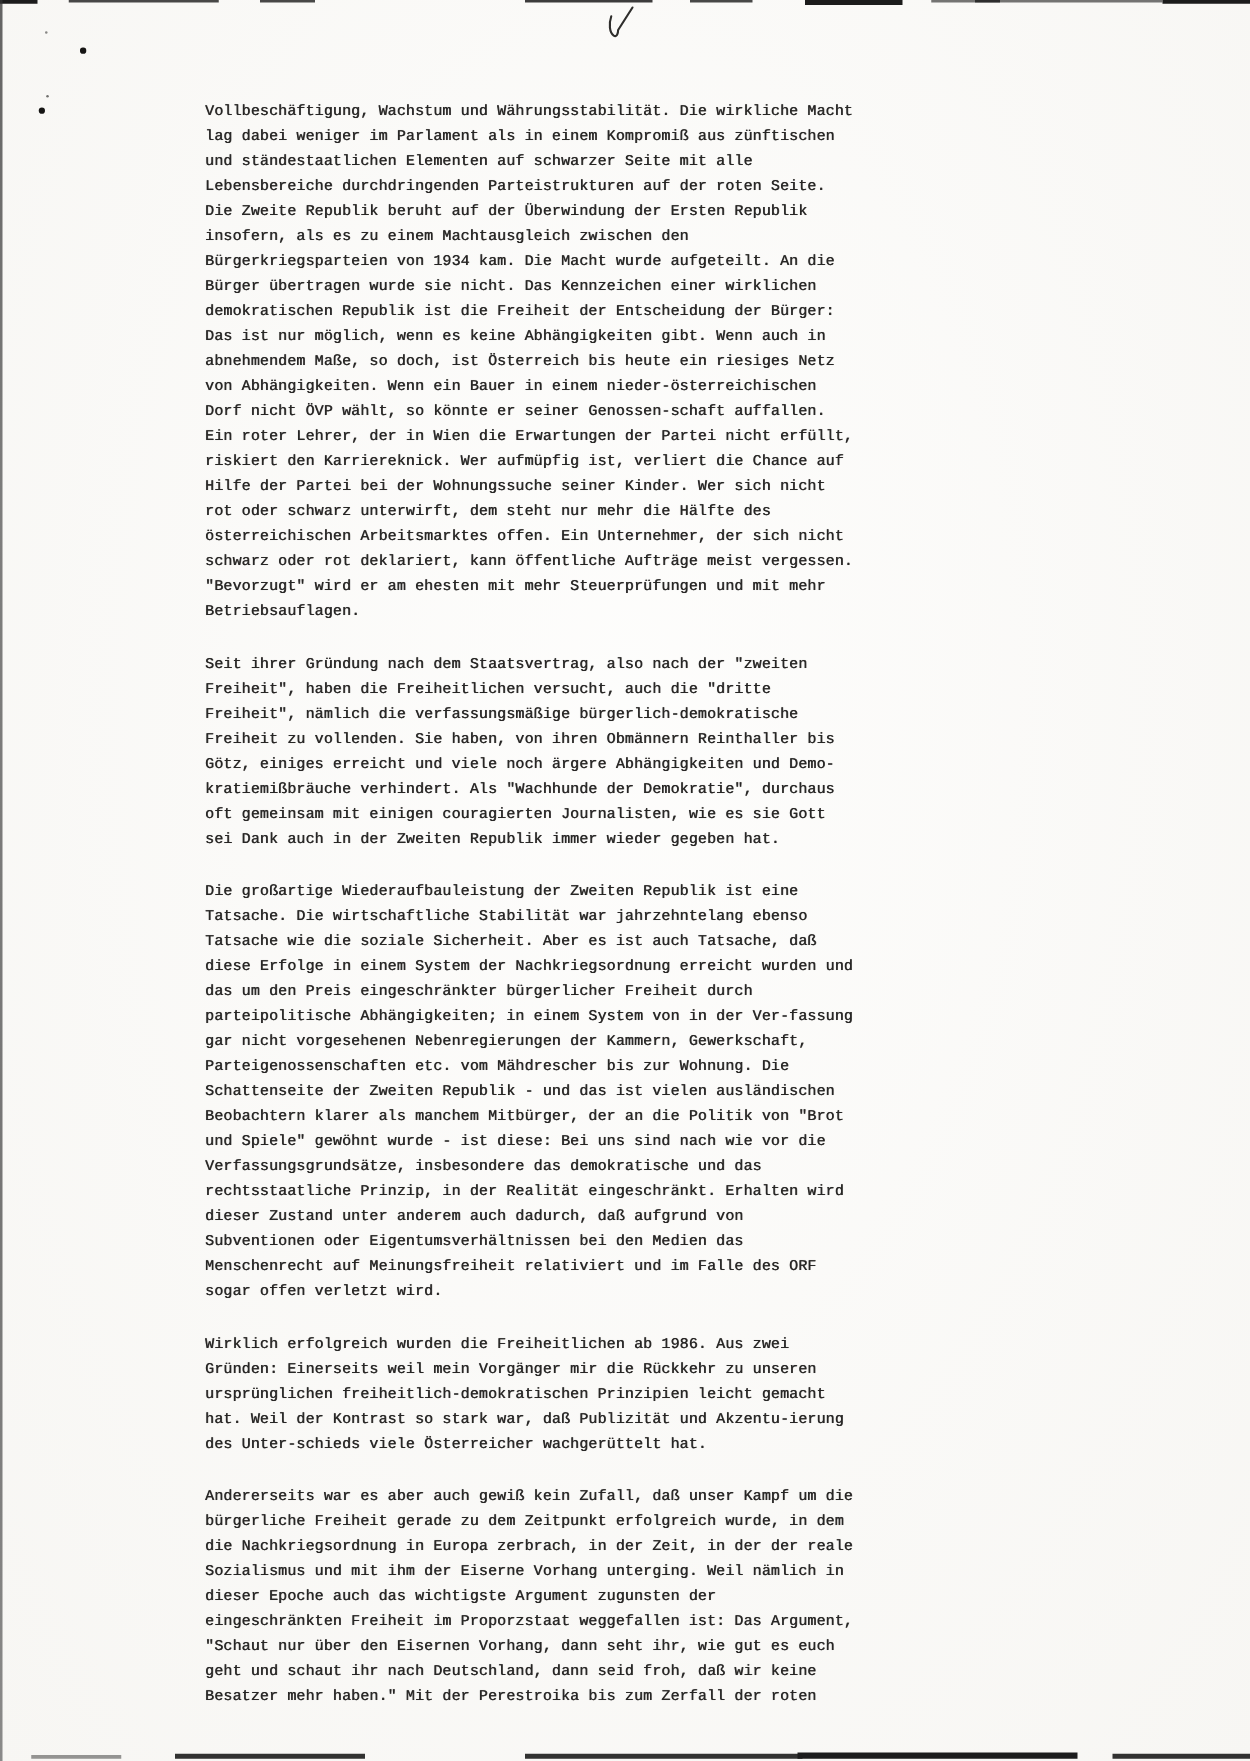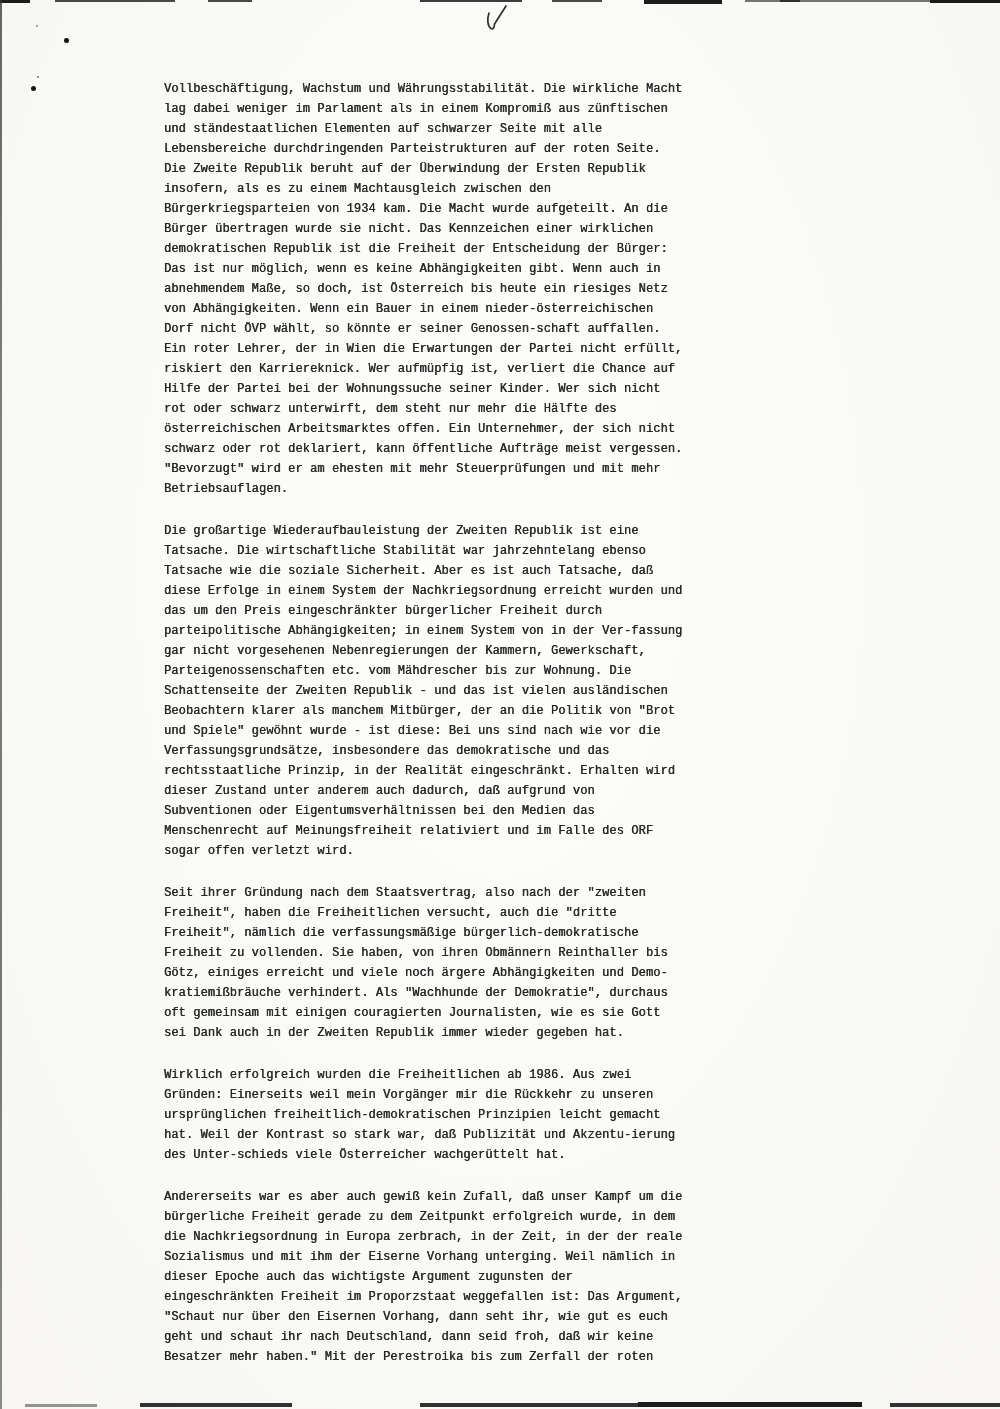--- a/index.html
+++ b/index.html
@@ -115,45 +115,45 @@
 von Abhängigkeiten. Wenn ein Bauer in einem nieder-österreichischen
 Dorf nicht ÖVP wählt, so könnte er seiner Genossen-schaft auffallen.
 Ein roter Lehrer, der in Wien die Erwartungen der Partei nicht erfüllt,
 riskiert den Karriereknick. Wer aufmüpfig ist, verliert die Chance auf
 Hilfe der Partei bei der Wohnungssuche seiner Kinder. Wer sich nicht
 rot oder schwarz unterwirft, dem steht nur mehr die Hälfte des
 österreichischen Arbeitsmarktes offen. Ein Unternehmer, der sich nicht
 schwarz oder rot deklariert, kann öffentliche Aufträge meist vergessen.
 "Bevorzugt" wird er am ehesten mit mehr Steuerprüfungen und mit mehr
 Betriebsauflagen.</p>
+    <p class="para">Seit ihrer Gründung nach dem Staatsvertrag, also nach der "zweiten
+Freiheit", haben die Freiheitlichen versucht, auch die "dritte
+Freiheit", nämlich die verfassungsmäßige bürgerlich-demokratische
+Freiheit zu vollenden. Sie haben, von ihren Obmännern Reinthaller bis
+Götz, einiges erreicht und viele noch ärgere Abhängigkeiten und Demo-
+kratiemißbräuche verhindert. Als "Wachhunde der Demokratie", durchaus
+oft gemeinsam mit einigen couragierten Journalisten, wie es sie Gott
+sei Dank auch in der Zweiten Republik immer wieder gegeben hat.</p>
     <p class="para">Die großartige Wiederaufbauleistung der Zweiten Republik ist eine
 Tatsache. Die wirtschaftliche Stabilität war jahrzehntelang ebenso
 Tatsache wie die soziale Sicherheit. Aber es ist auch Tatsache, daß
 diese Erfolge in einem System der Nachkriegsordnung erreicht wurden und
 das um den Preis eingeschränkter bürgerlicher Freiheit durch
 parteipolitische Abhängigkeiten; in einem System von in der Ver-fassung
 gar nicht vorgesehenen Nebenregierungen der Kammern, Gewerkschaft,
 Parteigenossenschaften etc. vom Mähdrescher bis zur Wohnung. Die
 Schattenseite der Zweiten Republik - und das ist vielen ausländischen
 Beobachtern klarer als manchem Mitbürger, der an die Politik von "Brot
 und Spiele" gewöhnt wurde - ist diese: Bei uns sind nach wie vor die
 Verfassungsgrundsätze, insbesondere das demokratische und das
 rechtsstaatliche Prinzip, in der Realität eingeschränkt. Erhalten wird
 dieser Zustand unter anderem auch dadurch, daß aufgrund von
 Subventionen oder Eigentumsverhältnissen bei den Medien das
 Menschenrecht auf Meinungsfreiheit relativiert und im Falle des ORF
 sogar offen verletzt wird.</p>
-    <p class="para">Seit ihrer Gründung nach dem Staatsvertrag, also nach der "zweiten
-Freiheit", haben die Freiheitlichen versucht, auch die "dritte
-Freiheit", nämlich die verfassungsmäßige bürgerlich-demokratische
-Freiheit zu vollenden. Sie haben, von ihren Obmännern Reinthaller bis
-Götz, einiges erreicht und viele noch ärgere Abhängigkeiten und Demo-
-kratiemißbräuche verhindert. Als "Wachhunde der Demokratie", durchaus
-oft gemeinsam mit einigen couragierten Journalisten, wie es sie Gott
-sei Dank auch in der Zweiten Republik immer wieder gegeben hat.</p>
     <p class="para">Wirklich erfolgreich wurden die Freiheitlichen ab 1986. Aus zwei
 Gründen: Einerseits weil mein Vorgänger mir die Rückkehr zu unseren
 ursprünglichen freiheitlich-demokratischen Prinzipien leicht gemacht
 hat. Weil der Kontrast so stark war, daß Publizität und Akzentu-ierung
 des Unter-schieds viele Österreicher wachgerüttelt hat.</p>
     <p class="para">Andererseits war es aber auch gewiß kein Zufall, daß unser Kampf um die
 bürgerliche Freiheit gerade zu dem Zeitpunkt erfolgreich wurde, in dem
 die Nachkriegsordnung in Europa zerbrach, in der Zeit, in der der reale
 Sozialismus und mit ihm der Eiserne Vorhang unterging. Weil nämlich in
 dieser Epoche auch das wichtigste Argument zugunsten der

